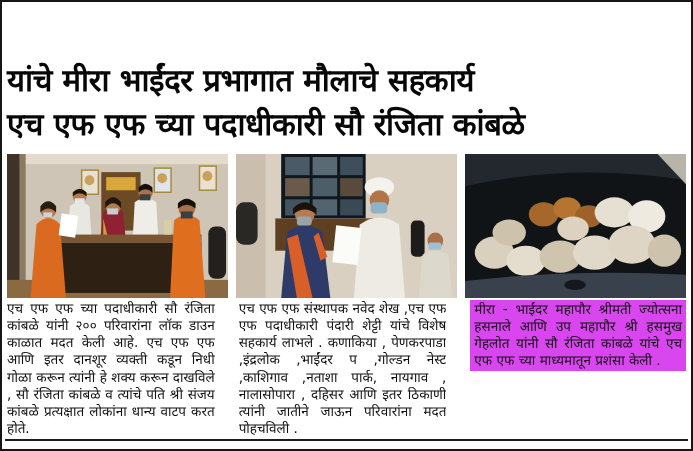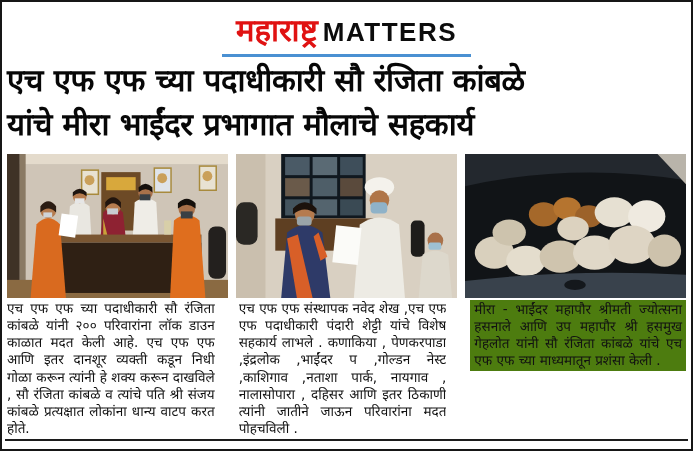--- a/index.html
+++ b/index.html
@@ -20,38 +20,32 @@
     letter-spacing:-0.3px; white-space:nowrap;
   }
   .photos { position:absolute; top:152px; left:5px; right:5px; height:144px; display:flex; gap:8px; }
   .photo { flex:1 1 0; overflow:hidden; background:#d8d0c4; }
   .photo svg { width:100%; height:100%; display:block; }
   .columns { position:absolute; top:298px; left:5px; right:5px; height:138px; display:flex; gap:24px; }
   .col {
     flex:1 1 0; font-size:13.5px; line-height:1.27; text-align:justify;
     color:#121212; overflow:hidden;
   }
-  .col.hl { background:#4d7c0f; padding:1px 4px; height:fit-content; }
+  .col.hl { background:#d946ef; padding:1px 4px; height:fit-content; }
   .rule { position:absolute; top:437px; left:3px; right:3px; border-top:2px solid #1c1c1c; }
 </style>
 </head>
 <body>
 
 <div class="page">
 
-  <div class="masthead">
-    <div class="masthead-inner">
-      <span class="m-dev">महाराष्ट्र</span>
-      <span class="m-eng">MATTERS</span>
-    </div>
-  </div>
 
   <div class="headline">
+    <div>यांचे मीरा भाईंदर प्रभागात मौलाचे सहकार्य</div>
     <div>एच एफ एफ च्या पदाधीकारी सौ रंजिता कांबळे</div>
-    <div>यांचे मीरा भाईंदर प्रभागात मौलाचे सहकार्य</div>
   </div>
 
   <div class="photos">
 
     <div class="photo" role="img" aria-label="Masked people in a municipal office; woman in orange saree hands a document across a wooden desk to a woman official in maroon saree, men in white shirts and orange shirt standing, framed portraits on wall">
       <svg viewBox="0 0 225 143" preserveAspectRatio="none">
         <rect width="225" height="143" fill="#cfc5b7"></rect>
         <rect width="225" height="10" fill="#e4dbcc"></rect>
         <rect width="13" height="143" fill="#3f3226"></rect>
         <rect x="13" width="6" height="143" fill="#8a7a64"></rect>

